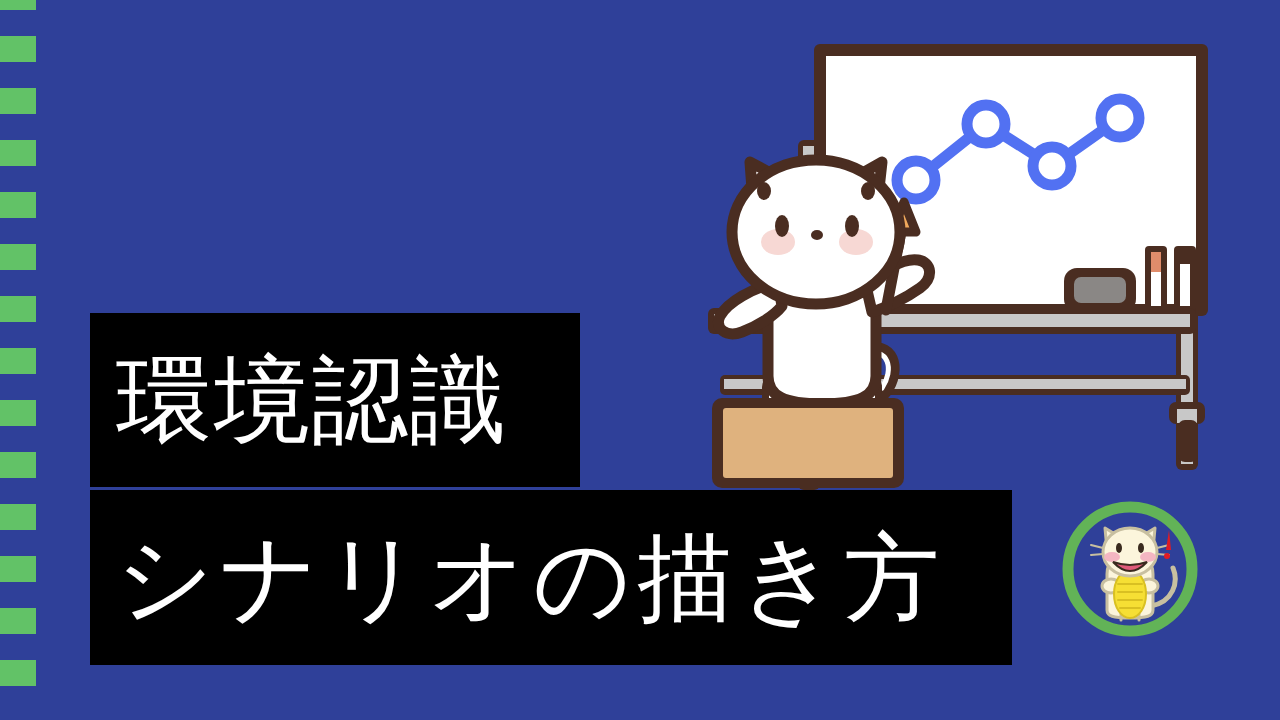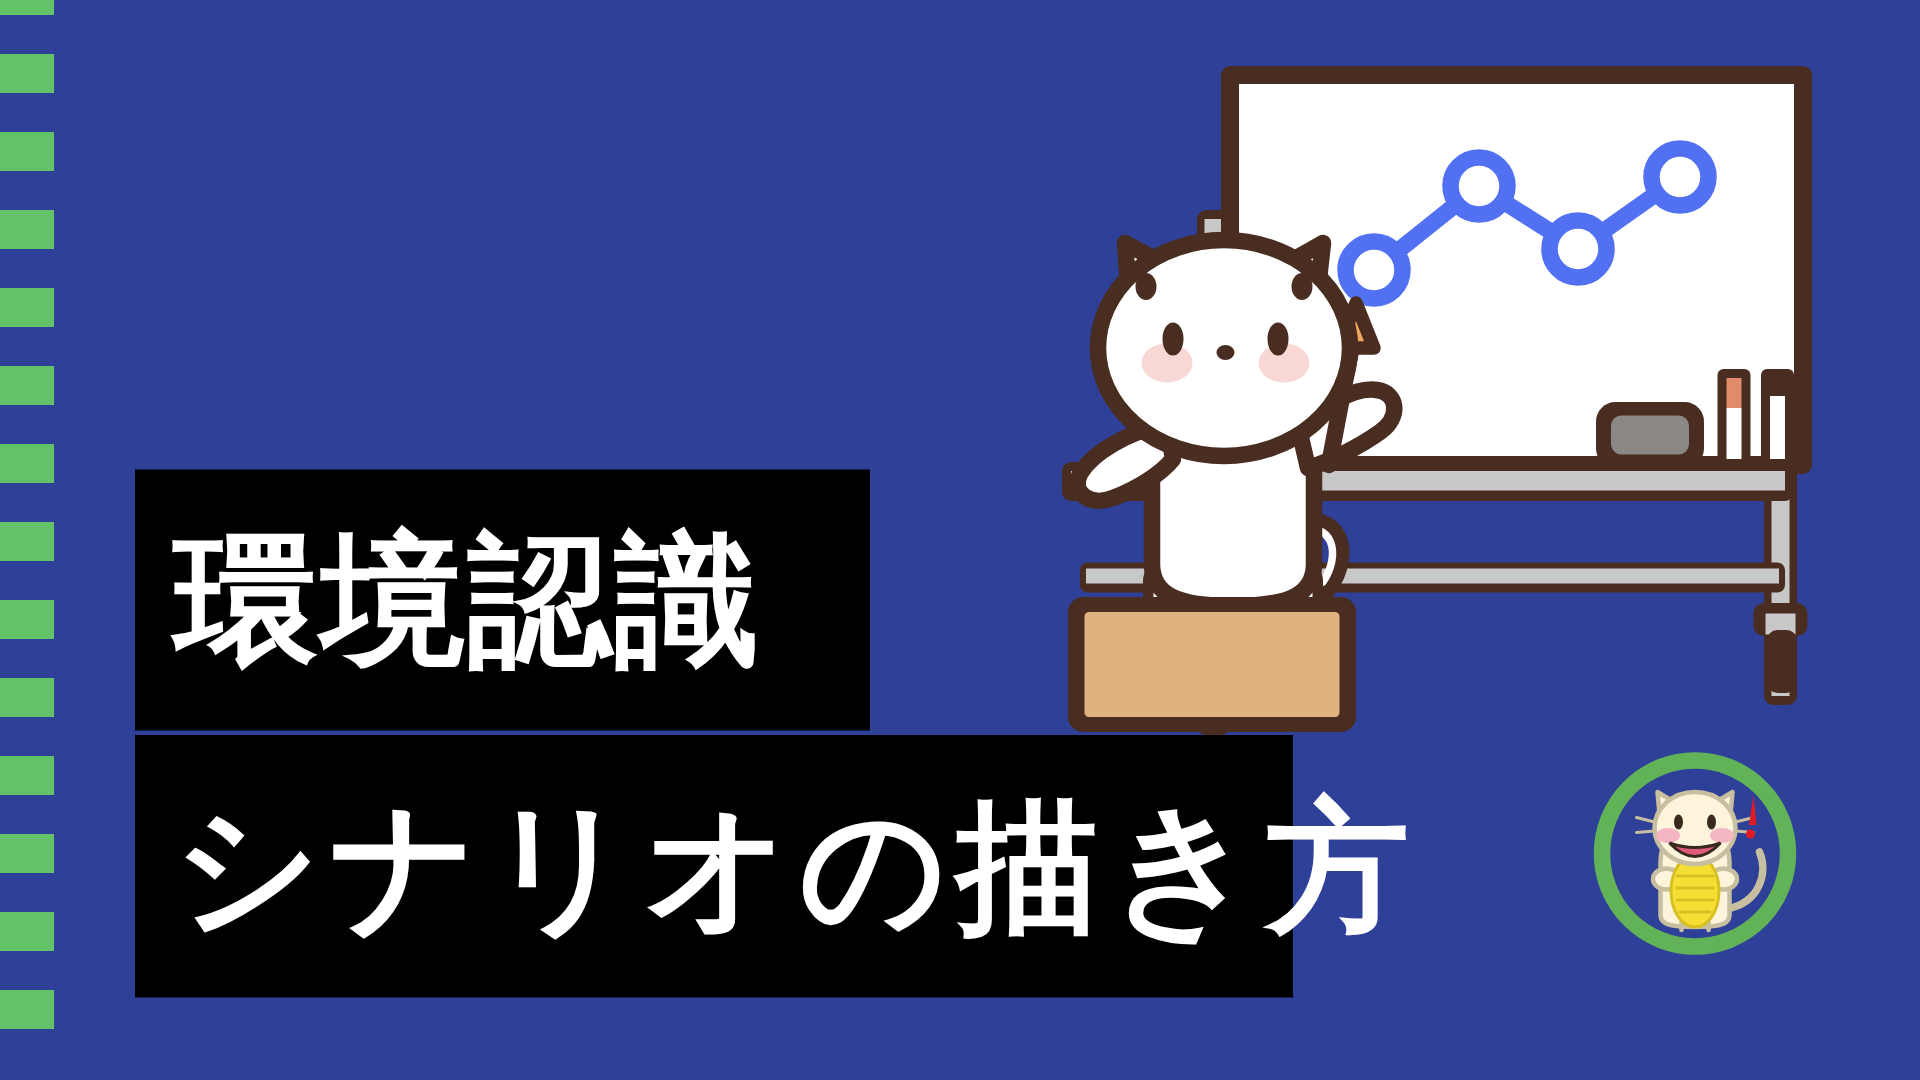--- a/index.html
+++ b/index.html
@@ -46,28 +46,28 @@
   #title-block-1 {
     left: 90px;
     top: 313px;
     width: 490px;
     height: 174px;
     padding-left: 26px;
   }
   #title-block-2 {
     left: 90px;
     top: 490px;
-    width: 772px;
+    width: 922px;
     height: 175px;
     padding-left: 26px;
   }
   .title-text {
     color: #FFFFFF;
     font-family: "DejaVu Sans", "Liberation Sans", sans-serif;
-    font-weight: bold;
+    font-weight: normal;
     line-height: 1;
     white-space: nowrap;
   }
   #title-line-1 {
     font-size: 96px;
     letter-spacing: 2px;
   }
   #title-line-2 {
     font-size: 96px;
     letter-spacing: 6px;

